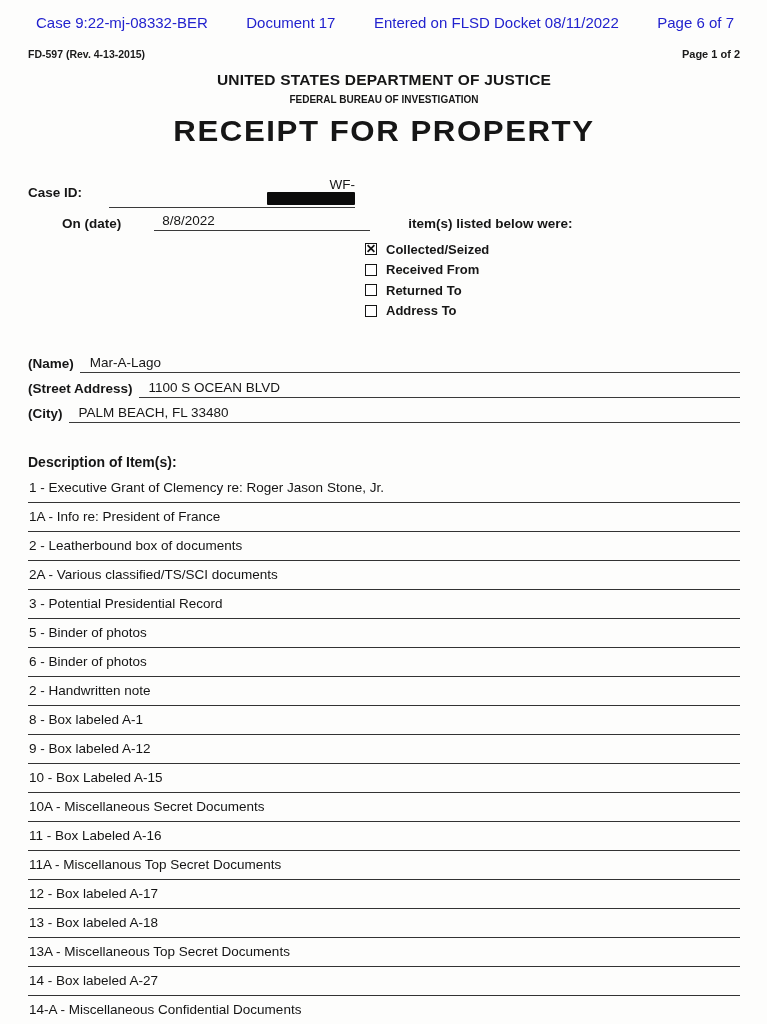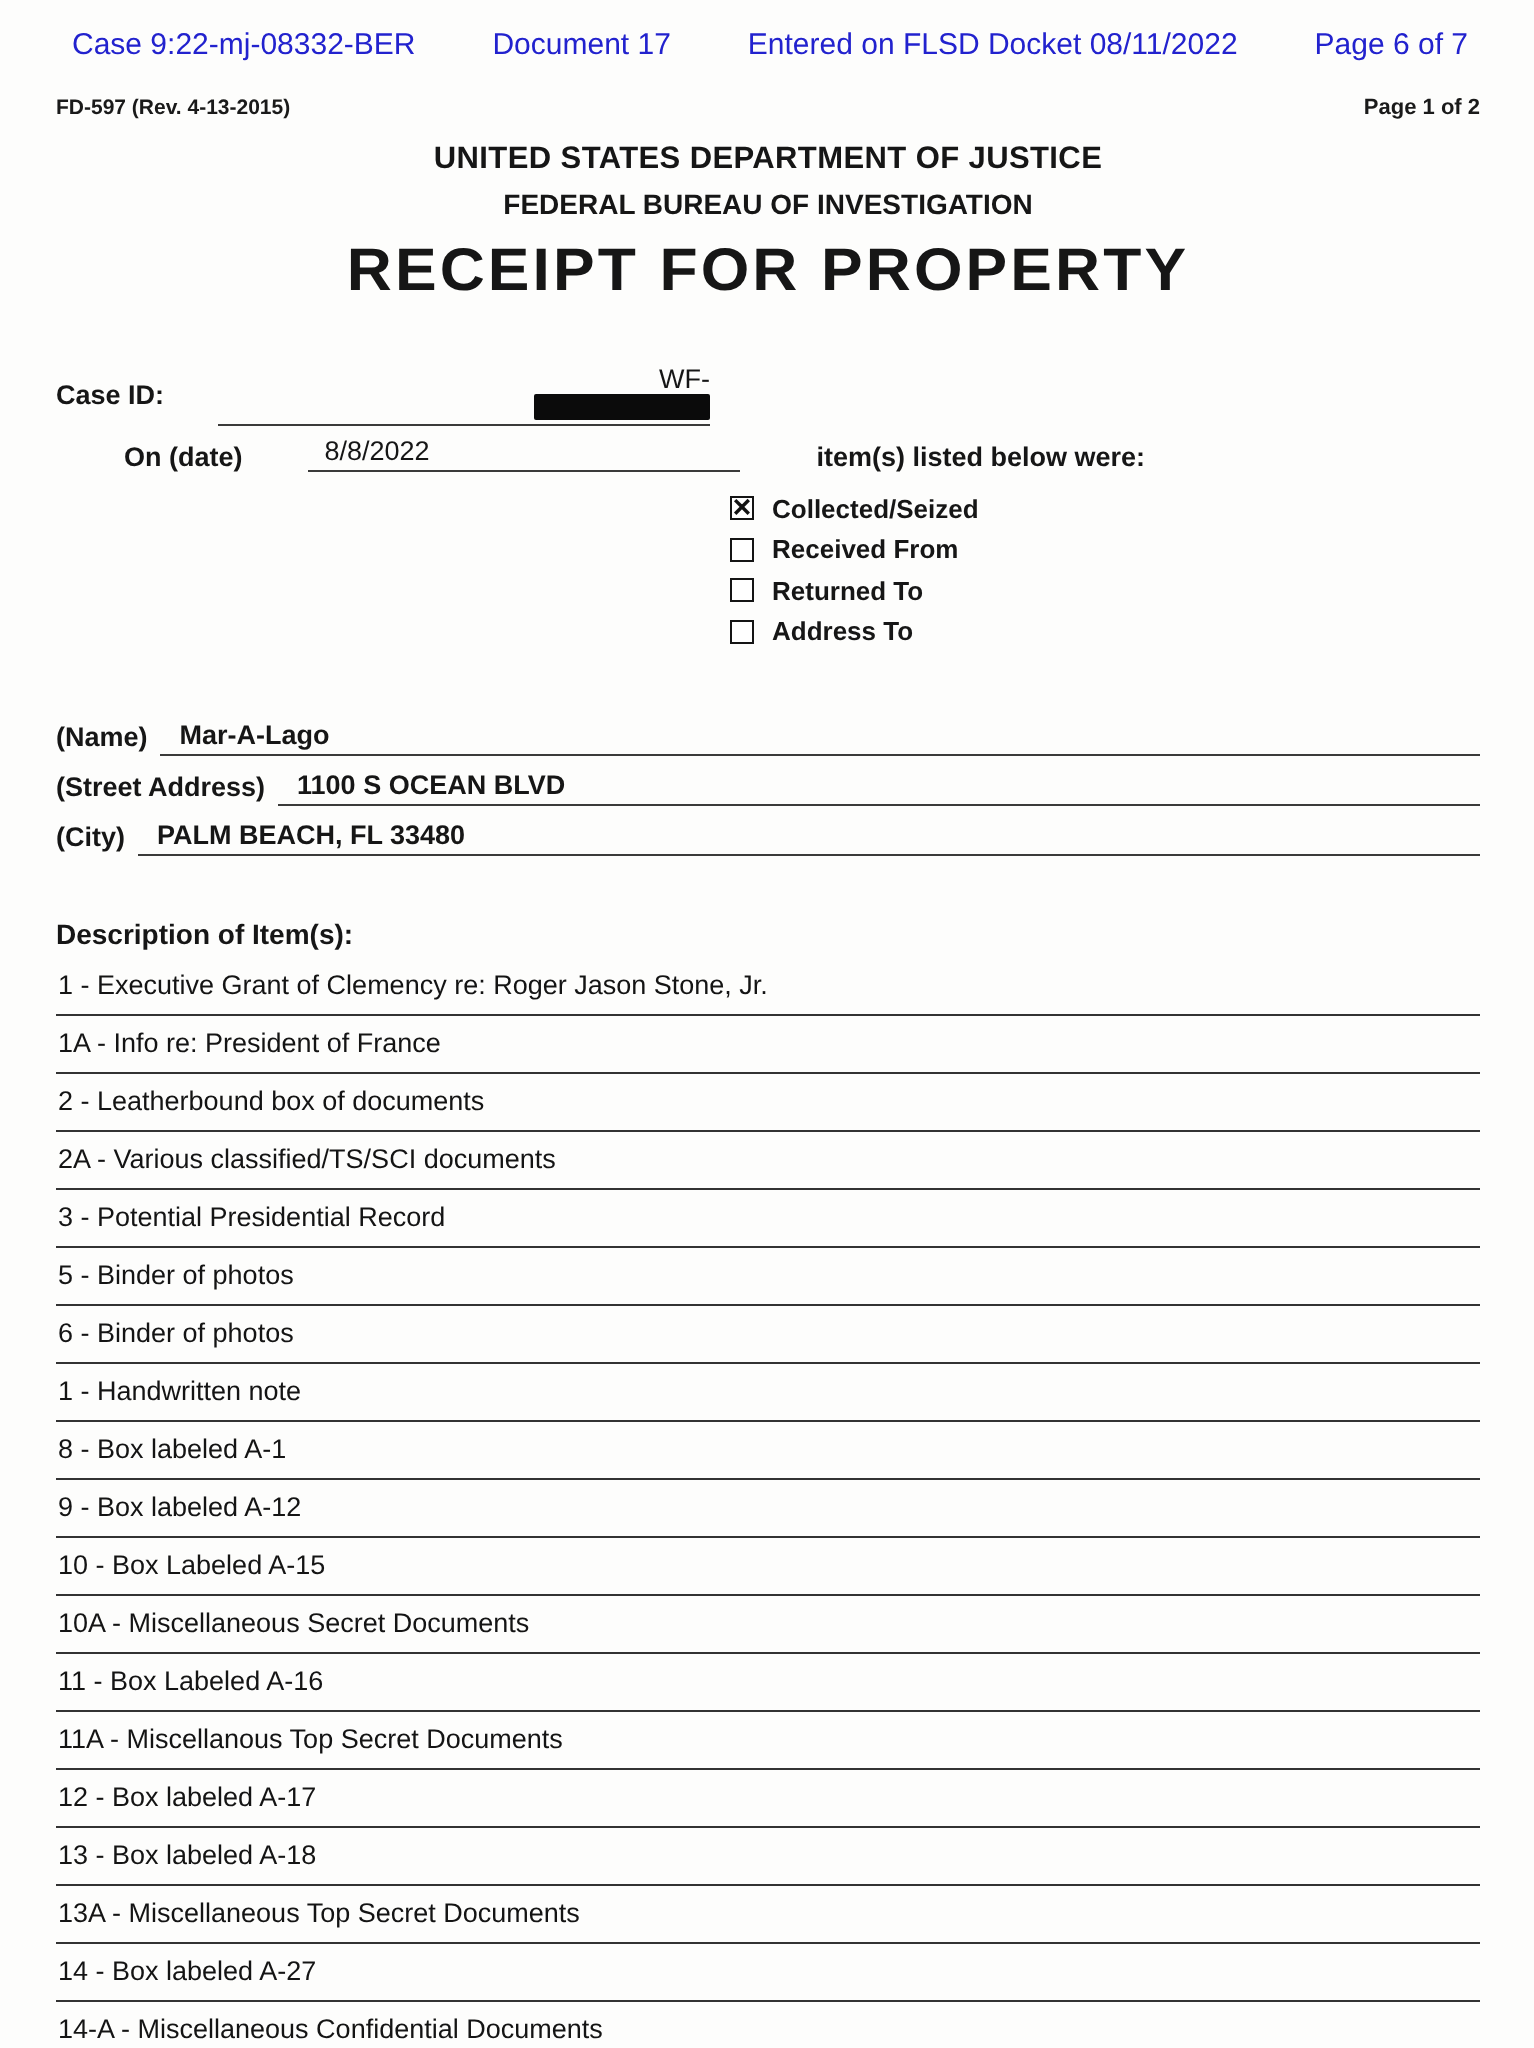--- a/index.html
+++ b/index.html
@@ -13,21 +13,21 @@
   
   .court-header {
     display:flex; justify-content:space-between; align-items:baseline;
     margin:2px 6px 0 8px; color:#2222CE; font-size:15px; font-weight:400;
   }
   
   .form-meta { display:flex; justify-content:space-between; margin-top:17px; font-size:10.5px; font-weight:bold; color:#1a1a1a; }
   .form-meta .page-label { font-weight:bold; font-size:11px; }
   
   .agency1 { margin-top:11px; text-align:center; font-size:15.5px; font-weight:bold; letter-spacing:.2px; }
-  .agency2 { margin-top:5px; text-align:center; font-size:14px; font-weight:bold; }
+  .agency2 { margin-top:5px; text-align:center; font-size:10px; font-weight:bold; }
   .doc-title { margin-top:9px; text-align:center; font-size:30px; font-weight:bold; letter-spacing:1.5px; transform:scaleX(1.04); }
   
   .case-row { display:flex; align-items:center; margin-top:29px; font-size:13.5px; }
   .case-row .label { font-weight:600; }
   .case-line { width:246px; margin-left:27px; border-bottom:1.5px solid #3a3a3a; padding:0 0 2px 6px; display:flex; align-items:flex-end;flex-direction:column; }
   .redact { display:inline-block; width:88px; height:13px; background:#0b0b0b; margin-left:1px; border-radius:1px; }
   .date-row { display:flex; align-items:flex-end; margin-top:5px; font-size:13.5px;gap:25px; }
   .date-row .label { margin-left:34px; font-weight:600; }
   .date-line { width:216px; margin-left:8px; border-bottom:1.5px solid #3a3a3a; padding:0 0 2px 8px; }
   .items-intro { margin-left:13px; font-weight:600; }
@@ -38,21 +38,21 @@
   .cb-box.checked::after {
     content:"✕"; position:absolute; left:50%; top:50%;
     transform:translate(-50%,-54%); font-size:12.5px; font-weight:bold; color:#111;
   }
   .cb-label { margin-left:9px; font-size:13px; font-weight:600; }
   .cb-label.strong { font-weight:bold; }
   
   .addr-block { margin-top:27px; }
   .addr-row { display:flex; align-items:flex-end; font-size:13.5px; height:25px; }
   .addr-row .label { font-weight:600; white-space:nowrap; padding-bottom:2px; }
-  .addr-row .fill { flex:1; border-bottom:1.5px solid #3a3a3a; margin-left:6px; padding:0 0 2px 10px; font-weight:700; }
+  .addr-row .fill { flex:1; border-bottom:1.5px solid #3a3a3a; margin-left:6px; padding:0 0 2px 10px; font-weight:400; }
   
   .desc-heading { margin-top:31px; font-size:14px; font-weight:bold; }
   .items-list { margin-top:10px; }
   .item-row {
     font-size:13.5px; line-height:15.5px; font-weight:500;
     padding:0 0 6px 1px; border-bottom:1.5px solid #333; margin-bottom:6.5px;
     color:#141414;
   }
 </style>
 </head>
@@ -127,21 +127,21 @@
   <div class="desc-heading">Description of Item(s):</div>
 
   <div class="items-list">
     <div class="item-row">1 - Executive Grant of Clemency re: Roger Jason Stone, Jr.</div>
     <div class="item-row">1A - Info re: President of France</div>
     <div class="item-row">2 - Leatherbound box of documents</div>
     <div class="item-row">2A - Various classified/TS/SCI documents</div>
     <div class="item-row">3 - Potential Presidential Record</div>
     <div class="item-row">5 - Binder of photos</div>
     <div class="item-row">6 - Binder of photos</div>
-    <div class="item-row">1 - Handwritten note</div>
+    <div class="item-row">2 - Handwritten note</div>
     <div class="item-row">8 - Box labeled A-1</div>
     <div class="item-row">9 - Box labeled A-12</div>
     <div class="item-row">10 - Box Labeled A-15</div>
     <div class="item-row">10A - Miscellaneous Secret Documents</div>
     <div class="item-row">11 - Box Labeled A-16</div>
     <div class="item-row">11A - Miscellanous Top Secret Documents</div>
     <div class="item-row">12 - Box labeled A-17</div>
     <div class="item-row">13 - Box labeled A-18</div>
     <div class="item-row">13A - Miscellaneous Top Secret Documents</div>
     <div class="item-row">14 - Box labeled A-27</div>

